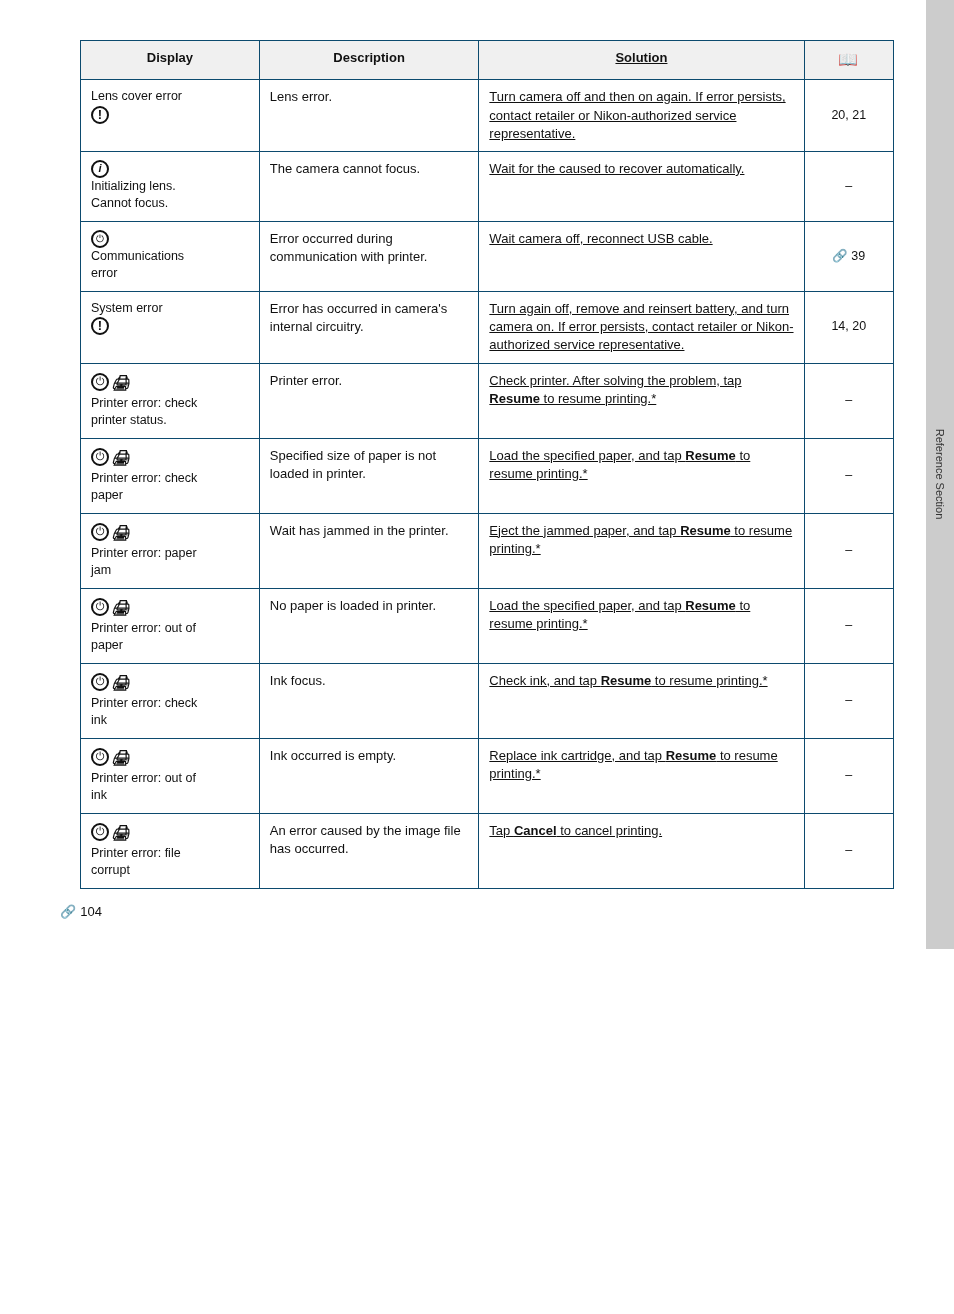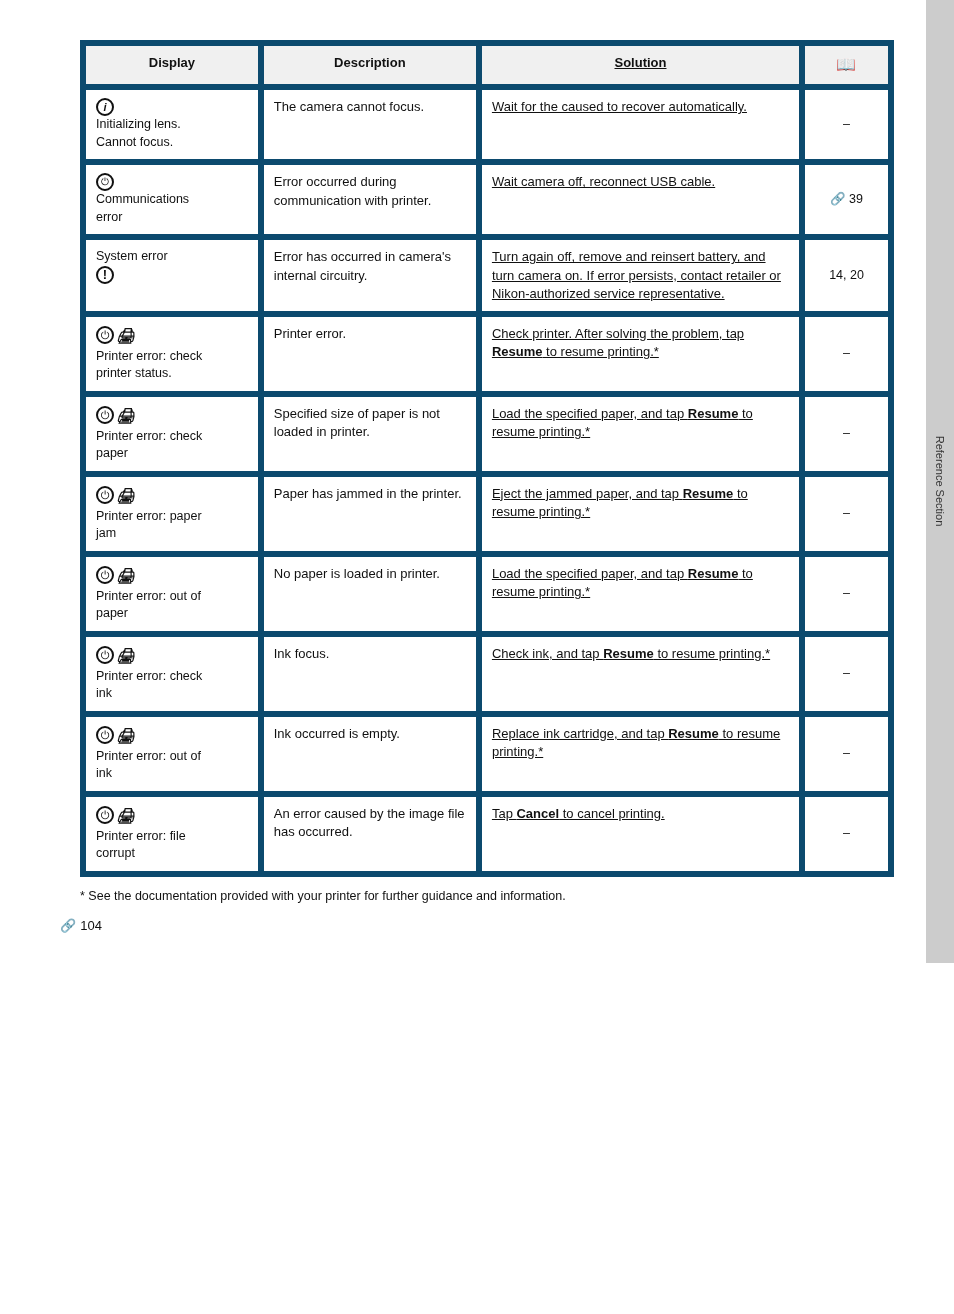--- a/index.html
+++ b/index.html
@@ -20,21 +20,21 @@
       font-size: 14px;
       font-weight: bold;
       margin-bottom: 16px;
     }
     table {
       width: 100%;
       border-collapse: collapse;
       border: 1.5px solid #333;
     }
     th, td {
-      border: 6px solid #0c4a6e;
+      border: 1px solid #0c4a6e;
       padding: 8px 10px;
       vertical-align: top;
       line-height: 1.4;
       margin-left: 48px;
     }
     th {
       background: #f0f0f0;
       text-align: center;
       font-weight: bold;
       font-size: 13px;
@@ -144,20 +144,29 @@
         <th class="col-display">Display</th>
         <th class="col-desc">Description</th>
         <th class="col-solution">Solution</th>
         <th class="col-ref">
           <span style="font-size:16px;">📖</span>
         </th>
       </tr>
     </thead>
     <tbody>
 
+      <tr>
+        <td class="display-cell col-display">
+          Lens cover error<br>
+          <span class="icon-circle exclaim-icon">!</span>
+        </td>
+        <td class="col-desc">Lens error.</td>
+        <td class="col-solution">Turn camera off and then on again. If error persists, contact retailer or Nikon-authorized service representative.</td>
+        <td class="ref-col col-ref">20, 21</td>
+      </tr>
 
       <tr>
         <td class="display-cell col-display">
           <span class="icon-info" style="vertical-align:middle;">i</span><br>
           Initializing lens.<br>Cannot focus.
         </td>
         <td class="col-desc">The camera cannot focus.</td>
         <td class="col-solution">Wait for the caused to recover automatically.</td>
         <td class="ref-col col-ref">–</td>
       </tr>
@@ -211,21 +220,21 @@
       </tr>
 
       <tr>
         <td class="display-cell col-display">
           <div class="printer-icon-group">
             <span class="icon-power" style="font-size:11px;">⏻</span>
             <span style="font-size:15px; font-style:italic; font-weight:bold; margin-left:1px;">🖨</span>
           </div>
           Printer error: paper<br>jam
         </td>
-        <td class="col-desc">Paper has jammed in the printer.</td>
+        <td class="col-desc">Wait has jammed in the printer.</td>
         <td class="col-solution">Eject the jammed paper, and tap <span class="bold">Resume</span> to resume printing.*</td>
         <td class="ref-col col-ref">–</td>
       </tr>
 
       <tr>
         <td class="display-cell col-display">
           <div class="printer-icon-group">
             <span class="icon-power" style="font-size:11px;">⏻</span>
             <span style="font-size:15px; font-style:italic; font-weight:bold; margin-left:1px;">🖨</span>
           </div>
@@ -270,20 +279,19 @@
           </div>
           Printer error: file<br>corrupt
         </td>
         <td class="col-desc">An error caused by the image file has occurred.</td>
         <td class="col-solution">Tap <span class="bold">Cancel</span> to cancel printing.</td>
         <td class="ref-col col-ref">–</td>
       </tr>
     </tbody>
   </table>
 
-  <div class="footnote">* See the documentation provided with your printer for further guidance and information.</div>
 
   <div class="footer-page">
     <span style="font-size:13px;">🔗</span>
     <span>104</span>
   </div>
 
 </div>
 
 </body></html>

